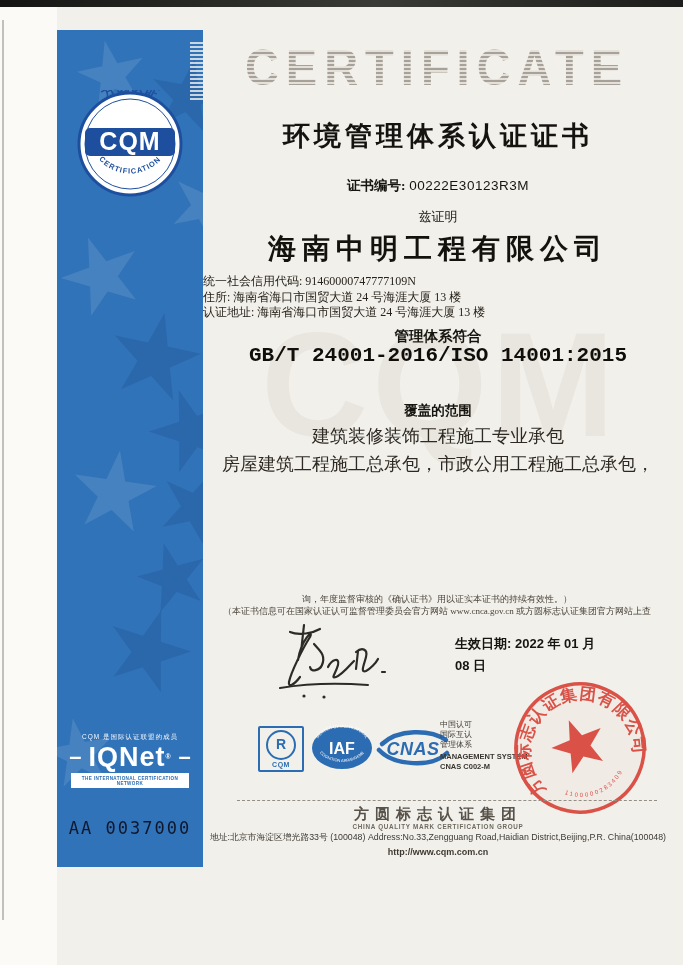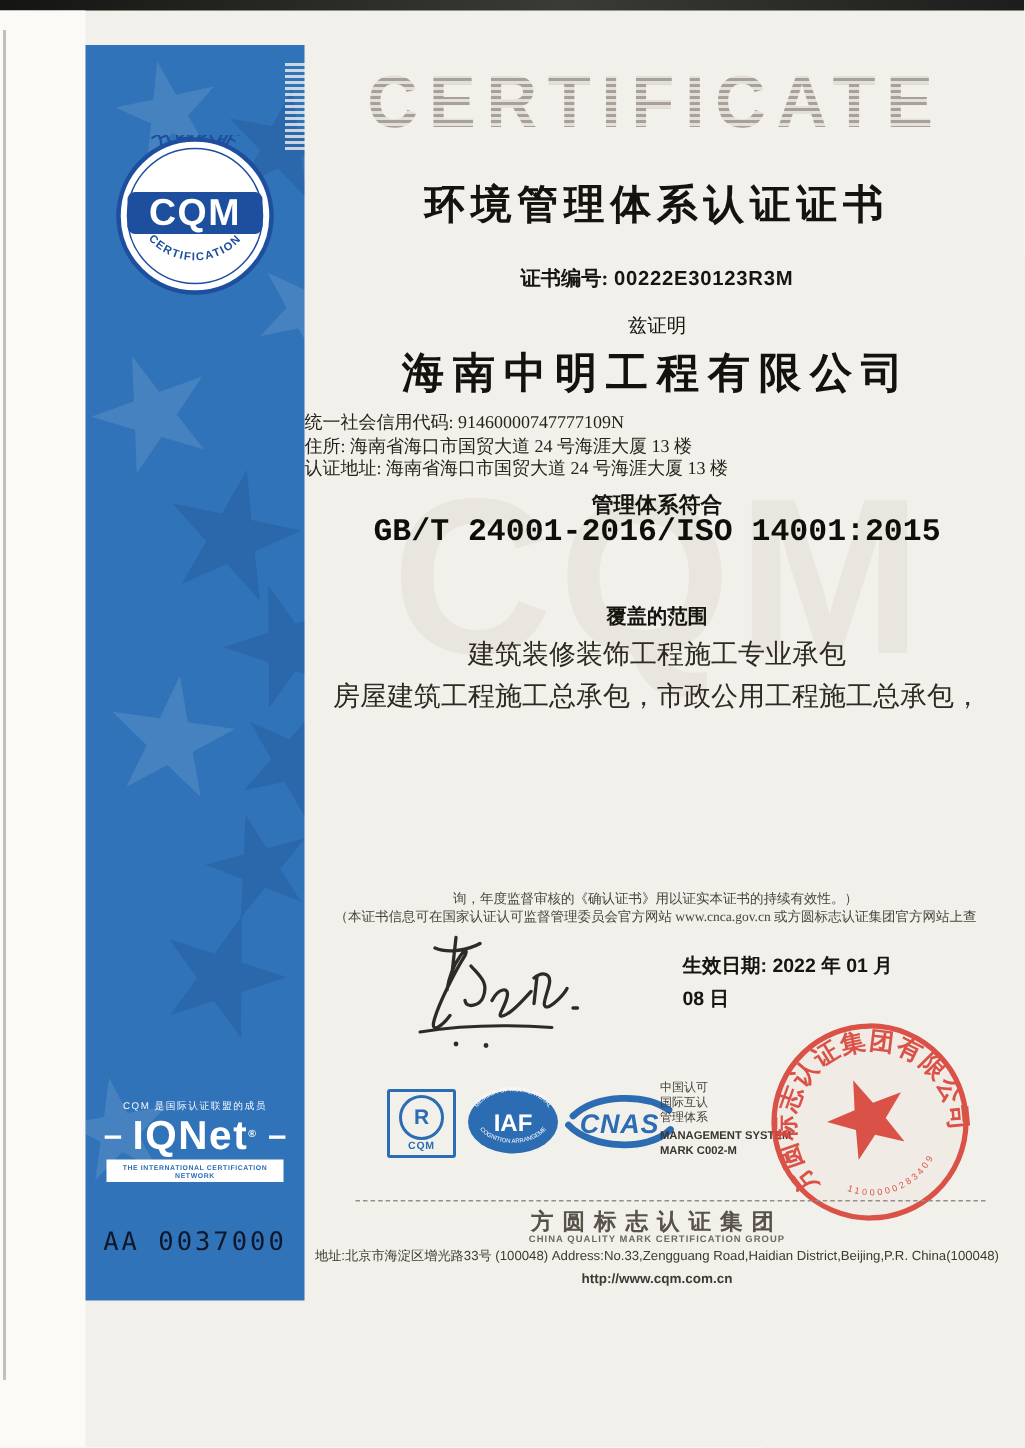--- a/index.html
+++ b/index.html
@@ -33,21 +33,21 @@
   .cqm-watermark{position:absolute;left:250px;top:300px;width:380px;text-align:center;
                  font-size:148px;font-weight:900;letter-spacing:4px;color:rgba(168,162,150,.13);}
   .cert-watermark{position:absolute;left:190px;top:40px;width:494px;text-align:center;
                   font-size:47px;font-weight:700;letter-spacing:7px;color:#a8a199;transform:scaleY(1.05);}
   .cert-stripes{position:absolute;left:190px;top:40px;width:494px;height:62px;
                 background:repeating-linear-gradient(to bottom,rgba(242,240,234,0) 0 2px,rgba(242,240,234,.8) 2px 4px);}
   .title{position:absolute;left:203px;top:118px;width:470px;text-align:center;
          font-size:27px;font-weight:700;letter-spacing:4px;color:#15130f;}
   .certno{position:absolute;left:203px;top:177px;width:470px;text-align:center;font-size:13.5px;color:#17150f;}
   .certno .lbl{font-weight:700;font-family:"Liberation Serif",serif;}
-  .certno .val{font-weight:700;letter-spacing:.5px;margin-top:32px;}
+  .certno .val{font-weight:400;letter-spacing:.5px;margin-top:32px;}
   .certify{position:absolute;left:203px;top:208px;width:470px;text-align:center;
            font-family:"Liberation Serif",serif;font-size:13px;color:#17150f;}
   .company{position:absolute;left:203px;top:230px;width:470px;text-align:center;
            font-family:"Liberation Serif",serif;font-size:28px;font-weight:600;letter-spacing:6px;color:#14120d;}
   .info{position:absolute;left:203px;top:274px;width:470px;text-align:left;
         font-family:"Liberation Serif",serif;font-size:12px;line-height:15.5px;color:#27231c;}
   .sys-head{position:absolute;left:203px;top:327px;width:470px;text-align:center;
             font-size:14.5px;font-weight:700;color:#17150f;}
   .standard{position:absolute;left:203px;top:344px;width:470px;text-align:center;
             font-family:Liberation Mono, monospace;font-size:21px;font-weight:700;color:#0f0e0a;}
@@ -206,21 +206,21 @@
       <path d="M6,17 C22,2 54,2 70,13" stroke="#2b6cb3" stroke-width="4.5" fill="none" stroke-linecap="round"></path>
       <path d="M3,23 C18,39 56,41 71,26" stroke="#2b6cb3" stroke-width="4.5" fill="none" stroke-linecap="round"></path>
       <text x="37" y="28" text-anchor="middle" font-size="18" font-weight="900" font-style="italic" fill="#2b6cb3" font-family="Liberation Sans,sans-serif" letter-spacing="0.5">CNAS</text>
     </svg>
 
     <div class="accred">
       <div class="cn">中国认可</div>
       <div class="cn">国际互认</div>
       <div class="cn">管理体系</div>
       <div class="en" style="margin-top:2px;">MANAGEMENT SYSTEM</div>
-      <div class="en">MARK C002-M</div>
+      <div class="en">CNAS C002-M</div>
     </div>
 
     <svg class="seal" width="164" height="164" viewBox="0 0 164 164">
       <circle cx="82" cy="82" r="64" fill="rgba(217,69,58,0.03)" stroke="#d9453a" stroke-width="3.5"></circle>
       <polygon points="82,52 88.6,70.9 108.6,71.3 92.7,83.5 98.5,102.6 82,91.2 65.5,102.6 71.3,83.5 55.4,71.3 75.4,70.9" fill="#d9453a"></polygon>
       <defs>
         <path id="sealArc" d="M 36,110 A 52,52 0 1 1 128,110"></path>
         <path id="sealSerialArc" d="M 52,120 A 46,46 0 0 0 112,120"></path>
       </defs>
       <text font-size="16.5" font-weight="700" fill="#d9453a" letter-spacing="1" font-family="Liberation Serif,serif">

